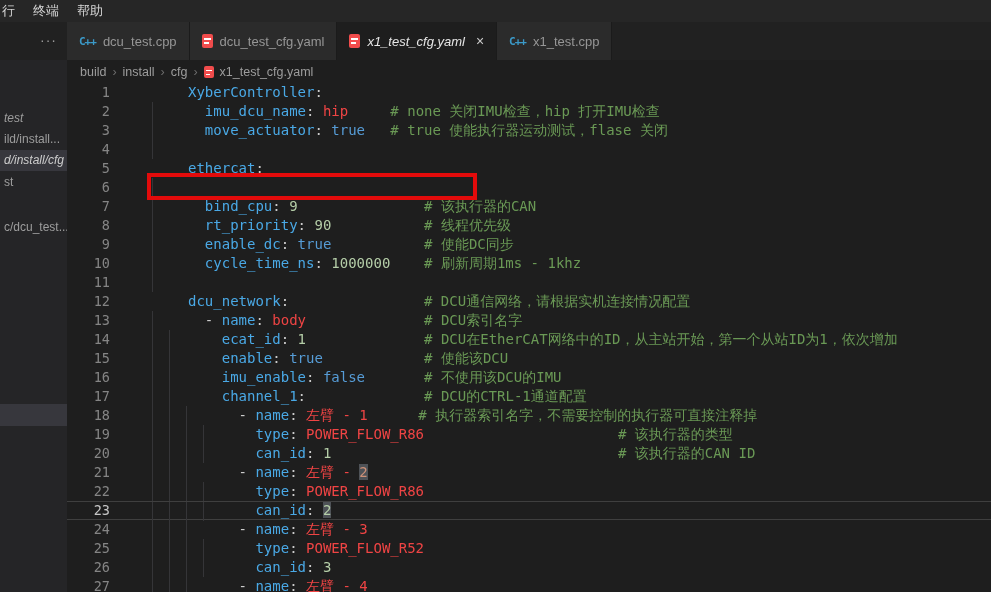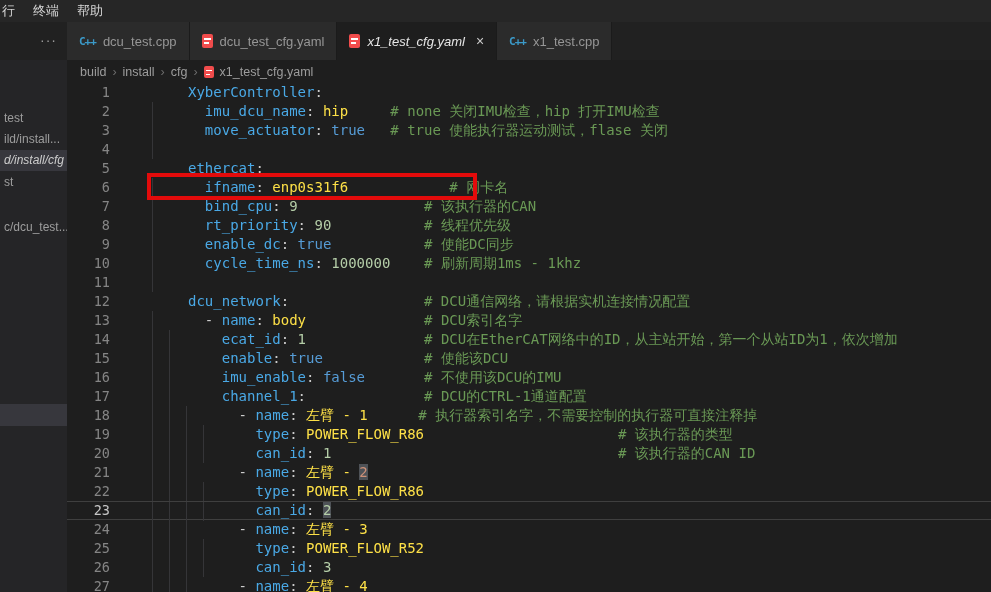--- a/index.html
+++ b/index.html
@@ -51,21 +51,21 @@
         font-size:14px;line-height:19px;white-space:pre;box-sizing:border-box;}
   .line.active{border-top:1px solid #3f3f3f;border-bottom:1px solid #3f3f3f;line-height:17px;}
   .num{position:absolute;left:0;top:0;width:43px;text-align:right;color:#858585;font-size:13.5px;}
   .line.active .num{color:#c6c6c6;}
   .guide{position:absolute;top:0;width:1px;height:19px;background:#353538;}
   .ct{position:absolute;left:85px;top:0;margin-left:36px;}
   .tk-t{color:#d4d4d4;}
   .tk-k{color:#4aa9e6;}
   .tk-p{color:#cccccc;}
   .tk-d{color:#cccccc;}
-  .tk-s{color:#fde047;}
+  .tk-s{color:#ef4444;}
   .tk-b{color:#569cd6;}
   .tk-n{color:#b5cea8;}
   .tk-c{color:#6a9955;}
   .tk-hs{color:#ce9178;background:#4e5257;}
   .tk-hn{color:#b5cea8;background:#4e5257;}
 
   #redbox{position:absolute;left:147px;top:173px;width:330px;height:27px;
           border:4px solid #e30b0b;box-sizing:border-box;}
 </style>
 </head>
@@ -97,21 +97,21 @@
           <span class="tab-close">×</span>
         </div>
         <div class="tab">
           <span class="icon-cpp">C++</span>
           <span class="tlabel">x1_test.cpp</span>
         </div>
       </div>
   </div>
 
   <div id="sidebar">
-      <div class="side-item" style="top: 48px;">test</div>
+      <div class="side-item" style="top: 48px; font-style: italic;">test</div>
       <div class="side-item" style="top: 69px;">ild/install...</div>
       <div class="side-item selected italic" style="top: 90px;">d/install/cfg</div>
       <div class="side-item" style="top: 112px;">st</div>
       <div class="side-item" style="top: 157px;">c/dcu_test...</div>
       <div class="side-item selected" style="top: 344px; height: 22px;"></div>
     </div>
 
   <div id="editor">
     <div id="breadcrumb">
         <span class="crumb">build</span>
@@ -122,21 +122,21 @@
         <span class="crumb-sep">›</span>
         <span class="icon-yaml small"></span>
         <span class="crumb">x1_test_cfg.yaml</span>
       </div>
     <div id="code">
         <div class="line" style="top: 0px;"><span class="num">1</span><span class="ct"><span class="tk-k">XyberController</span><span class="tk-p">:</span></span></div>
         <div class="line" style="top: 19px;"><span class="num">2</span><span class="guide" style="left: 85px;"></span><span class="ct"><span class="tk-t">  </span><span class="tk-k">imu_dcu_name</span><span class="tk-p">:</span><span class="tk-t"> </span><span class="tk-s">hip</span><span class="tk-t">     </span><span class="tk-c"># none 关闭IMU检查，hip 打开IMU检查</span></span></div>
         <div class="line" style="top: 38px;"><span class="num">3</span><span class="guide" style="left: 85px;"></span><span class="ct"><span class="tk-t">  </span><span class="tk-k">move_actuator</span><span class="tk-p">:</span><span class="tk-t"> </span><span class="tk-b">true</span><span class="tk-t">   </span><span class="tk-c"># true 使能执行器运动测试，flase 关闭</span></span></div>
         <div class="line" style="top: 57px;"><span class="num">4</span><span class="guide" style="left: 85px;"></span><span class="ct"></span></div>
         <div class="line" style="top: 76px;"><span class="num">5</span><span class="ct"><span class="tk-k">ethercat</span><span class="tk-p">:</span></span></div>
-        <div class="line" style="top: 95px;"><span class="num">6</span><span class="guide" style="left: 85px;"></span><span class="ct"><span class="tk-t">  </span><span class="tk-k">ifname</span><span class="tk-p">:</span><span class="tk-t"> </span><span class="tk-s">enp0s31f6</span><span class="tk-t">            </span><span class="tk-c"># 网卡名</span></span></div>
+        <div class="line" style="top: 95px;"><span class="num">6</span><span class="guide" style="left: 85px;"></span></div>
         <div class="line" style="top: 114px;"><span class="num">7</span><span class="guide" style="left: 85px;"></span><span class="ct"><span class="tk-t">  </span><span class="tk-k">bind_cpu</span><span class="tk-p">:</span><span class="tk-t"> </span><span class="tk-n">9</span><span class="tk-t">               </span><span class="tk-c"># 该执行器的CAN</span></span></div>
         <div class="line" style="top: 133px;"><span class="num">8</span><span class="guide" style="left: 85px;"></span><span class="ct"><span class="tk-t">  </span><span class="tk-k">rt_priority</span><span class="tk-p">:</span><span class="tk-t"> </span><span class="tk-n">90</span><span class="tk-t">           </span><span class="tk-c"># 线程优先级</span></span></div>
         <div class="line" style="top: 152px;"><span class="num">9</span><span class="guide" style="left: 85px;"></span><span class="ct"><span class="tk-t">  </span><span class="tk-k">enable_dc</span><span class="tk-p">:</span><span class="tk-t"> </span><span class="tk-b">true</span><span class="tk-t">           </span><span class="tk-c"># 使能DC同步</span></span></div>
         <div class="line" style="top: 171px;"><span class="num">10</span><span class="guide" style="left: 85px;"></span><span class="ct"><span class="tk-t">  </span><span class="tk-k">cycle_time_ns</span><span class="tk-p">:</span><span class="tk-t"> </span><span class="tk-n">1000000</span><span class="tk-t">    </span><span class="tk-c"># 刷新周期1ms - 1khz</span></span></div>
         <div class="line" style="top: 190px;"><span class="num">11</span><span class="guide" style="left: 85px;"></span><span class="ct"></span></div>
         <div class="line" style="top: 209px;"><span class="num">12</span><span class="ct"><span class="tk-k">dcu_network</span><span class="tk-p">:</span><span class="tk-t">                </span><span class="tk-c"># DCU通信网络，请根据实机连接情况配置</span></span></div>
         <div class="line" style="top: 228px;"><span class="num">13</span><span class="guide" style="left: 85px;"></span><span class="ct"><span class="tk-t">  </span><span class="tk-d">- </span><span class="tk-k">name</span><span class="tk-p">:</span><span class="tk-t"> </span><span class="tk-s">body</span><span class="tk-t">              </span><span class="tk-c"># DCU索引名字</span></span></div>
         <div class="line" style="top: 247px;"><span class="num">14</span><span class="guide" style="left: 85px;"></span><span class="guide" style="left: 101.86px;"></span><span class="ct"><span class="tk-t">    </span><span class="tk-k">ecat_id</span><span class="tk-p">:</span><span class="tk-t"> </span><span class="tk-n">1</span><span class="tk-t">              </span><span class="tk-c"># DCU在EtherCAT网络中的ID，从主站开始，第一个从站ID为1，依次增加</span></span></div>
         <div class="line" style="top: 266px;"><span class="num">15</span><span class="guide" style="left: 85px;"></span><span class="guide" style="left: 101.86px;"></span><span class="ct"><span class="tk-t">    </span><span class="tk-k">enable</span><span class="tk-p">:</span><span class="tk-t"> </span><span class="tk-b">true</span><span class="tk-t">            </span><span class="tk-c"># 使能该DCU</span></span></div>
         <div class="line" style="top: 285px;"><span class="num">16</span><span class="guide" style="left: 85px;"></span><span class="guide" style="left: 101.86px;"></span><span class="ct"><span class="tk-t">    </span><span class="tk-k">imu_enable</span><span class="tk-p">:</span><span class="tk-t"> </span><span class="tk-b">false</span><span class="tk-t">       </span><span class="tk-c"># 不使用该DCU的IMU</span></span></div>

